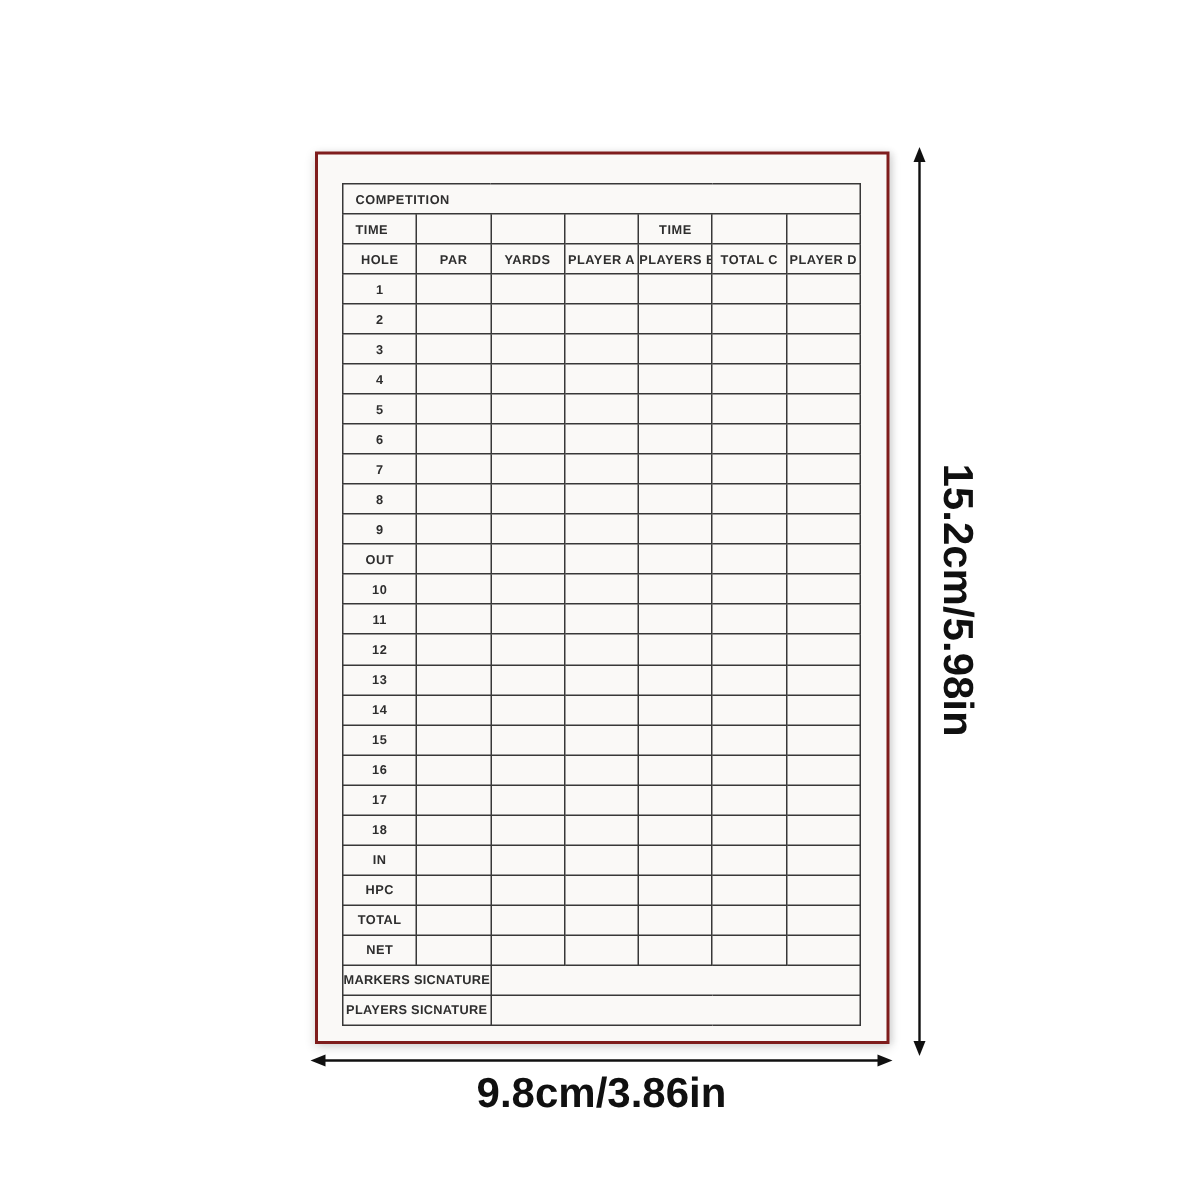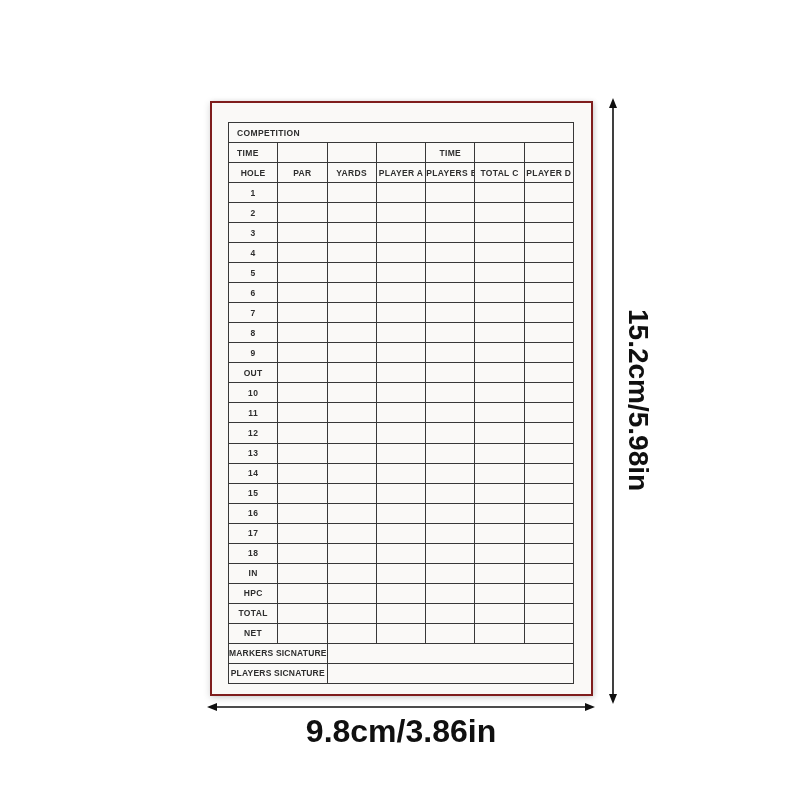--- a/index.html
+++ b/index.html
@@ -34,21 +34,21 @@
   .dim-arrow{position:absolute;}
   .dim-v-text{
     position:absolute;left:624px;top:100px;height:600px;
     display:flex;align-items:center;justify-content:center;
     writing-mode:vertical-rl;
     font-size:28px;font-weight:bold;color:var(--annotation-ink);
     letter-spacing:0;line-height:1;
   }
   .dim-h-text{
     position:absolute;left:206px;top:712px;width:390px;
-    text-align:center;font-size:32px;font-weight:bold;
+    text-align:center;font-size:28px;font-weight:bold;
     color:var(--annotation-ink);line-height:1.2;
   }
   svg line{stroke:var(--annotation-ink);stroke-width:1.6;}
   svg polygon{fill:var(--annotation-ink);}
 </style>
 </head>
 <body>
 
 <div class="stage">
 

